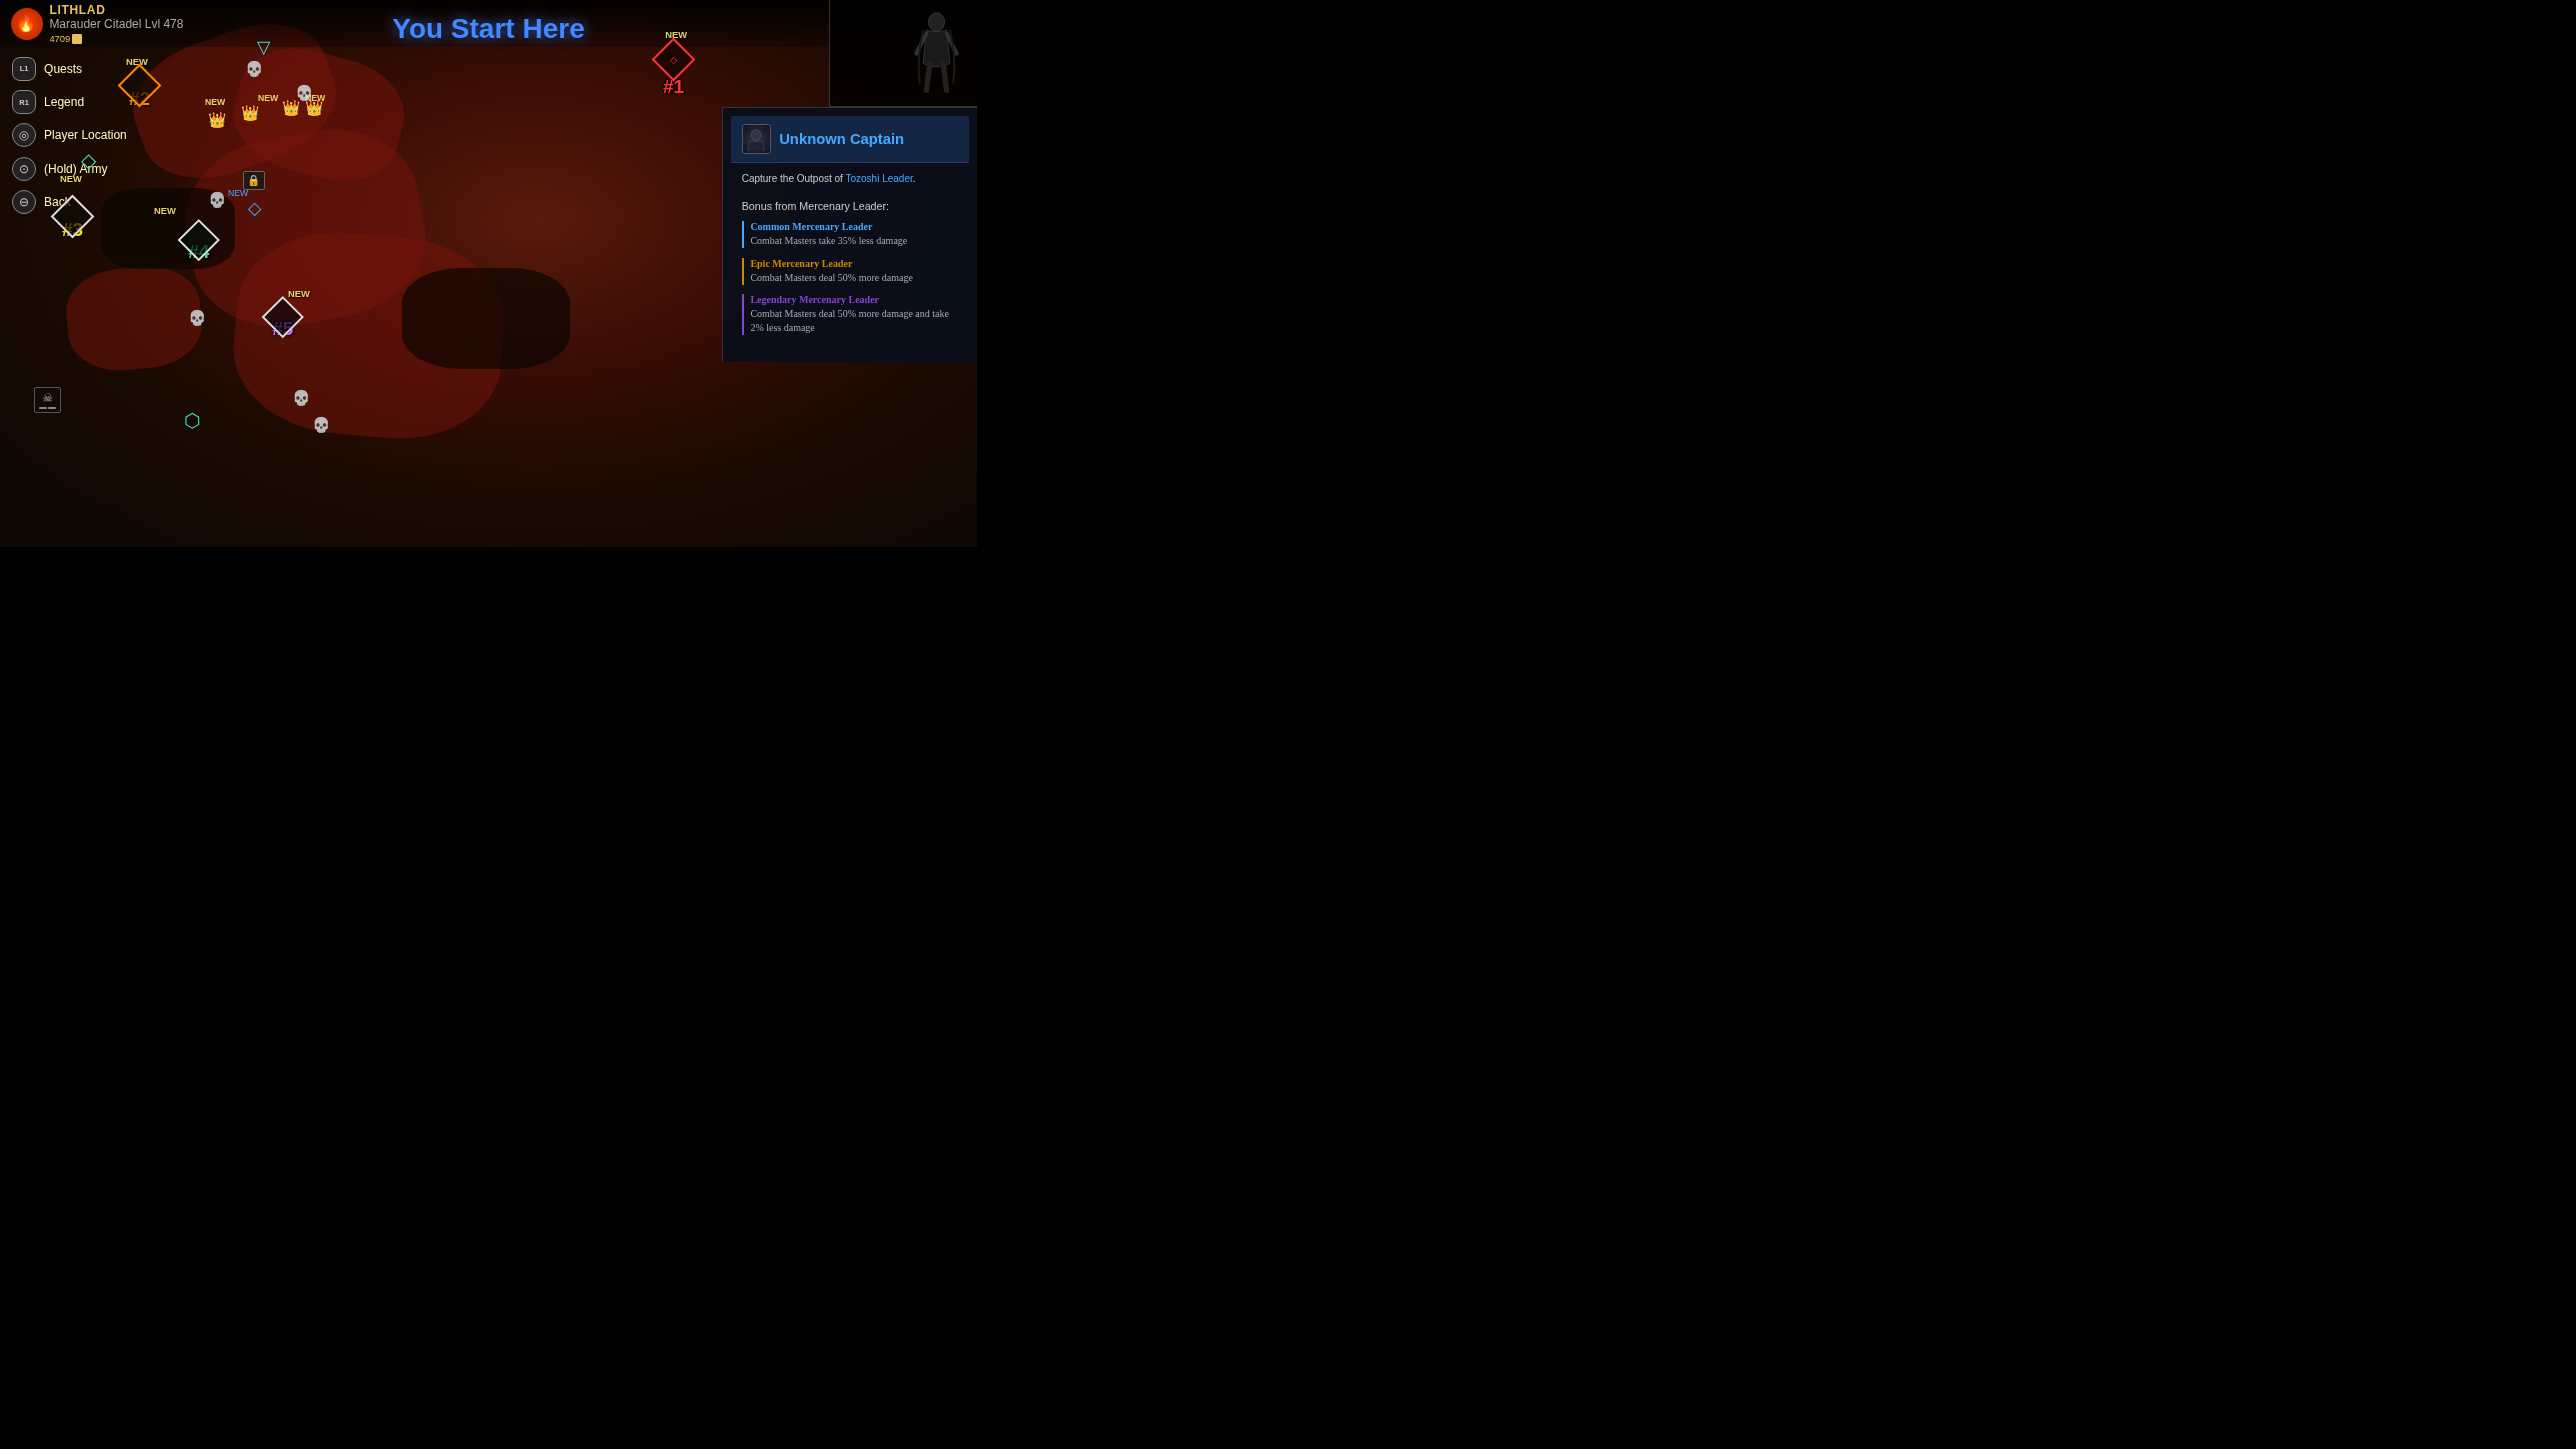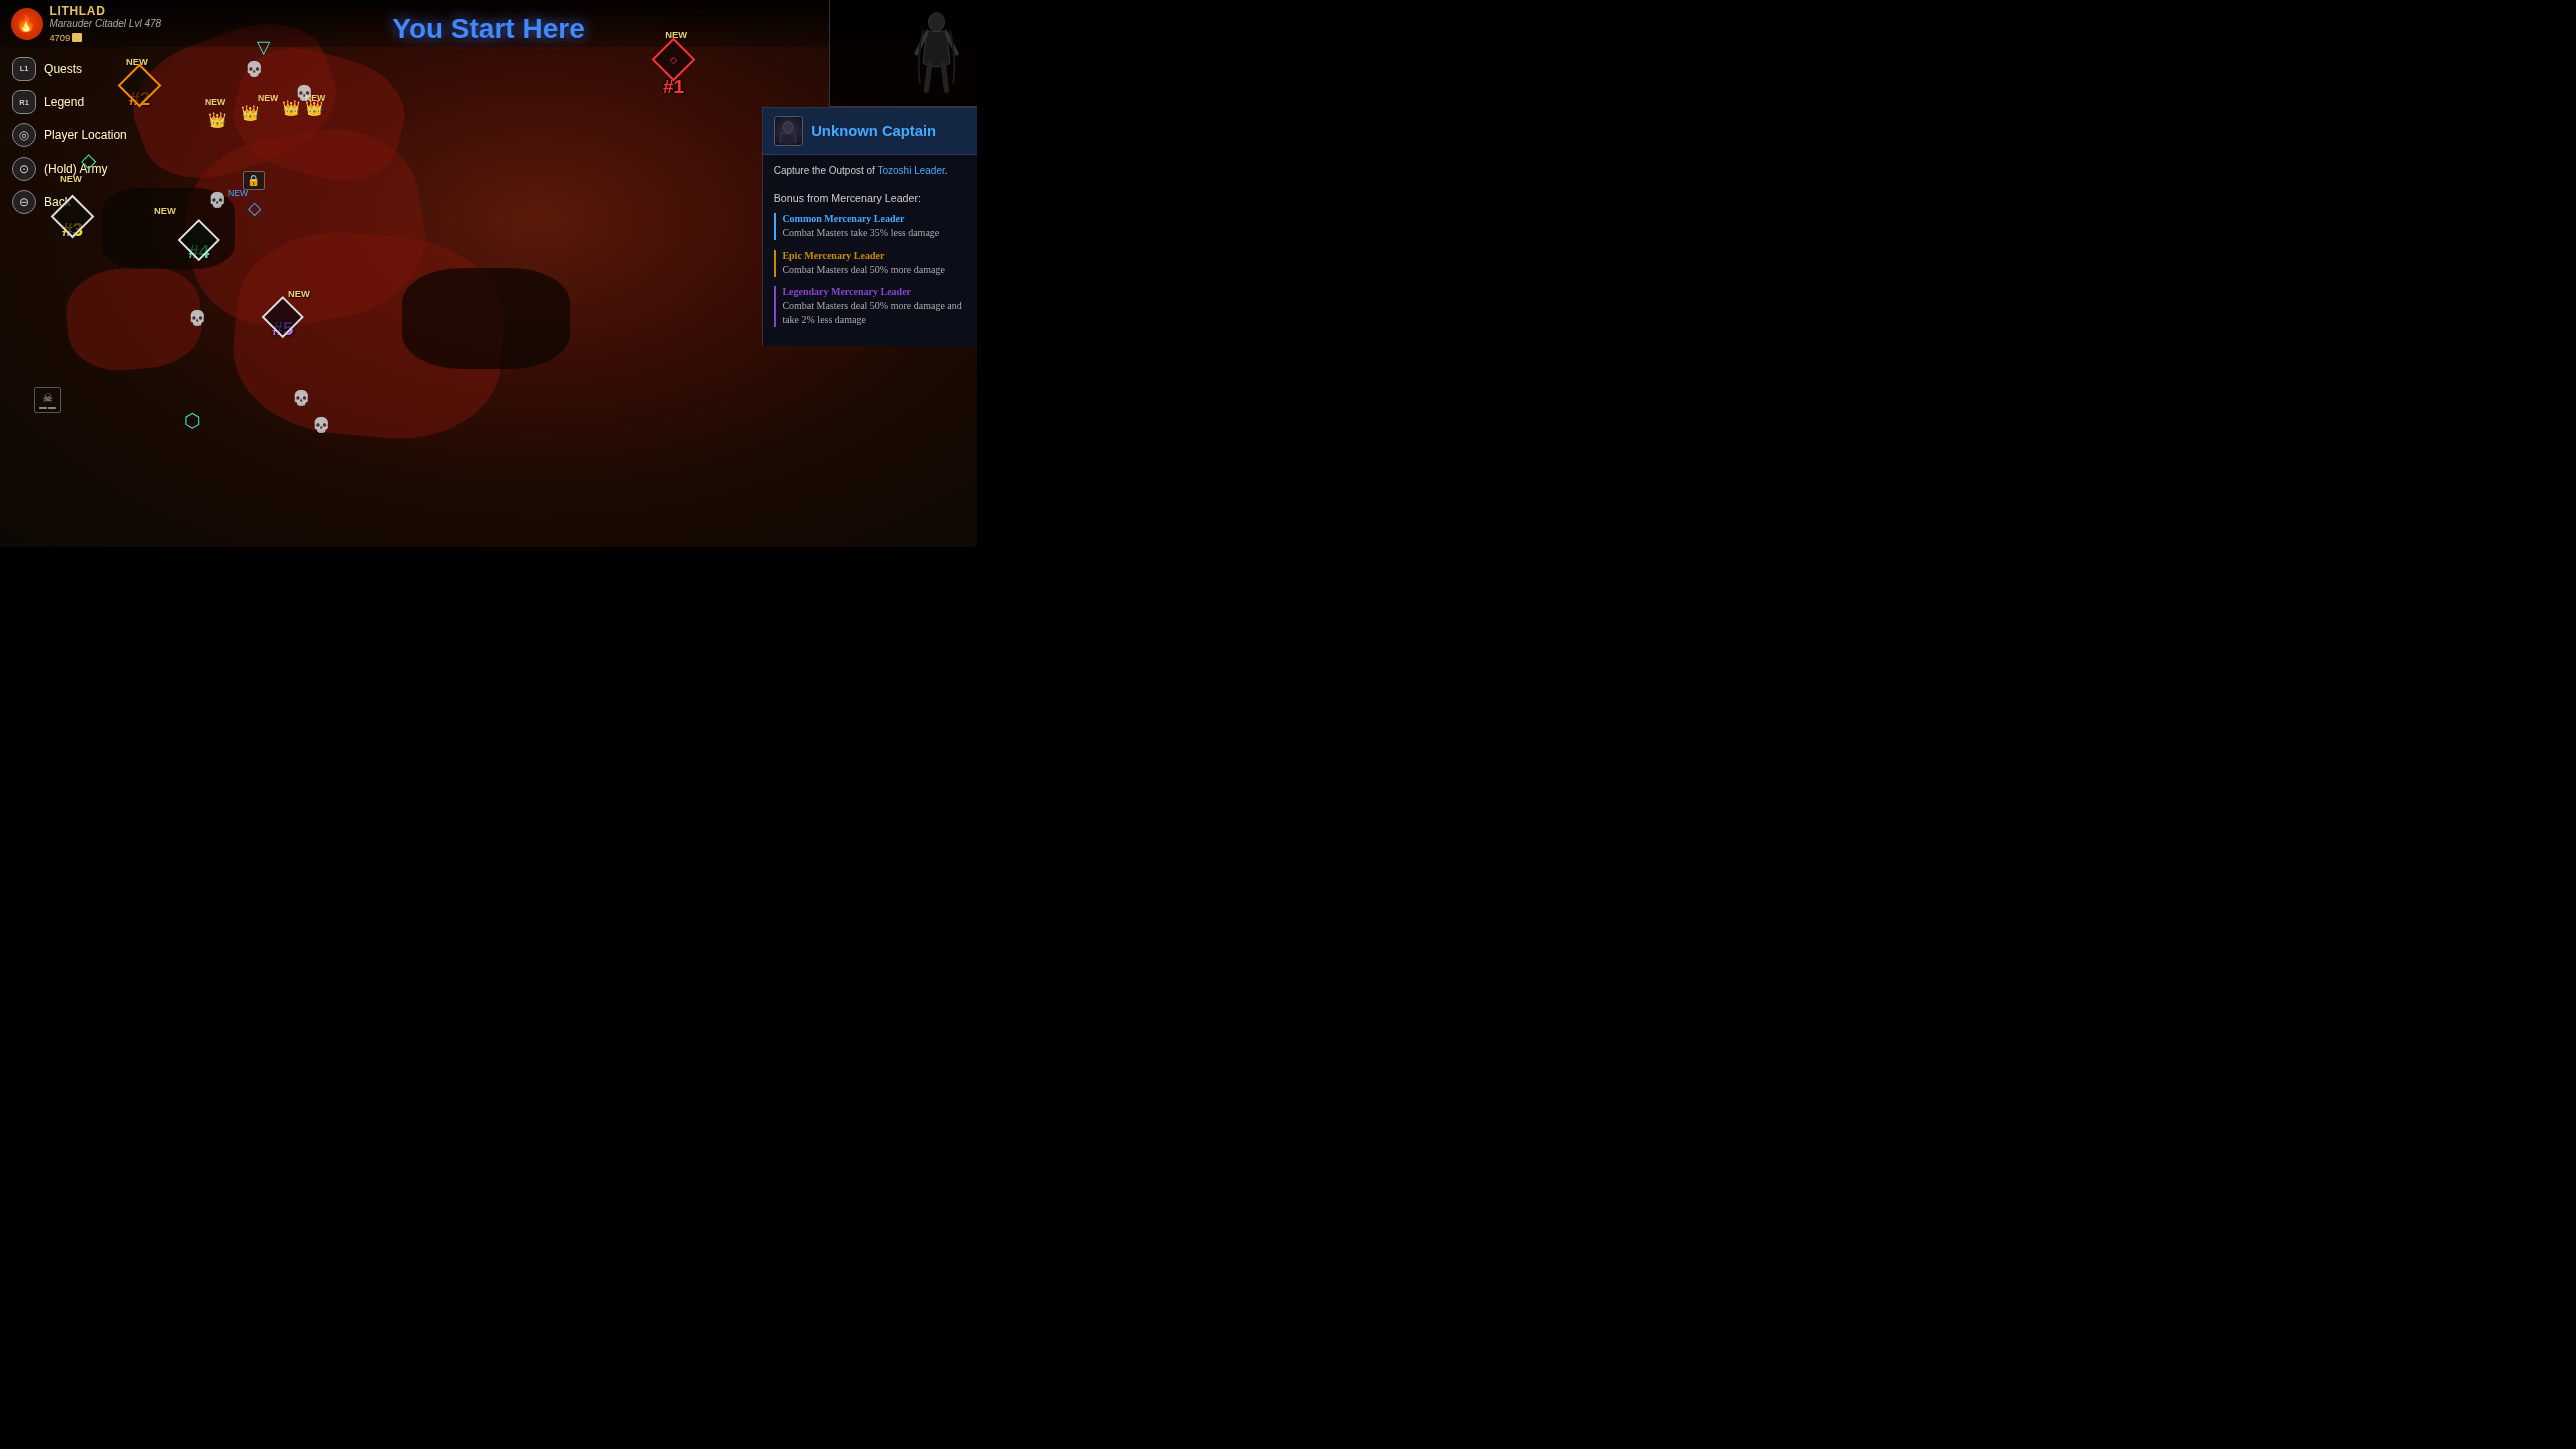--- a/index.html
+++ b/index.html
@@ -67,22 +67,21 @@
 
     #player-name {
       color: #e8c060;
       font-size: 12px;
       font-weight: bold;
       letter-spacing: 0.7px;
     }
 
     #player-subtitle {
       color: #aaa;
-      font-size: 10px;
-      font-style: italic;
+      font-size: 12px;
     }
 
     #gold-count {
       color: #e8c060;
       font-size: 9.4px;
       margin-top: 2.7px;
       display: flex;
       align-items: center;
       gap: 2px;
     }
@@ -195,25 +194,25 @@
       position: absolute;
       font-size: 14.8px;
       opacity: 0.8;
     }
 
     
     #right-panel {
       position: absolute;
       top: 107px;
       right: 0;
-      width: 215px;
+      width: 255px;
       background: rgba(10, 15, 25, 0.95);
       border-left: 1.3px solid #334;
       border-top: 1.3px solid #334;
-      padding: 0;
+      padding: 8px;
     }
 
     #panel-header {
       background: rgba(20, 40, 70, 0.95);
       padding: 8px 10.7px;
       display: flex;
       align-items: center;
       gap: 8px;
       border-bottom: 0.7px solid #336;
     }

